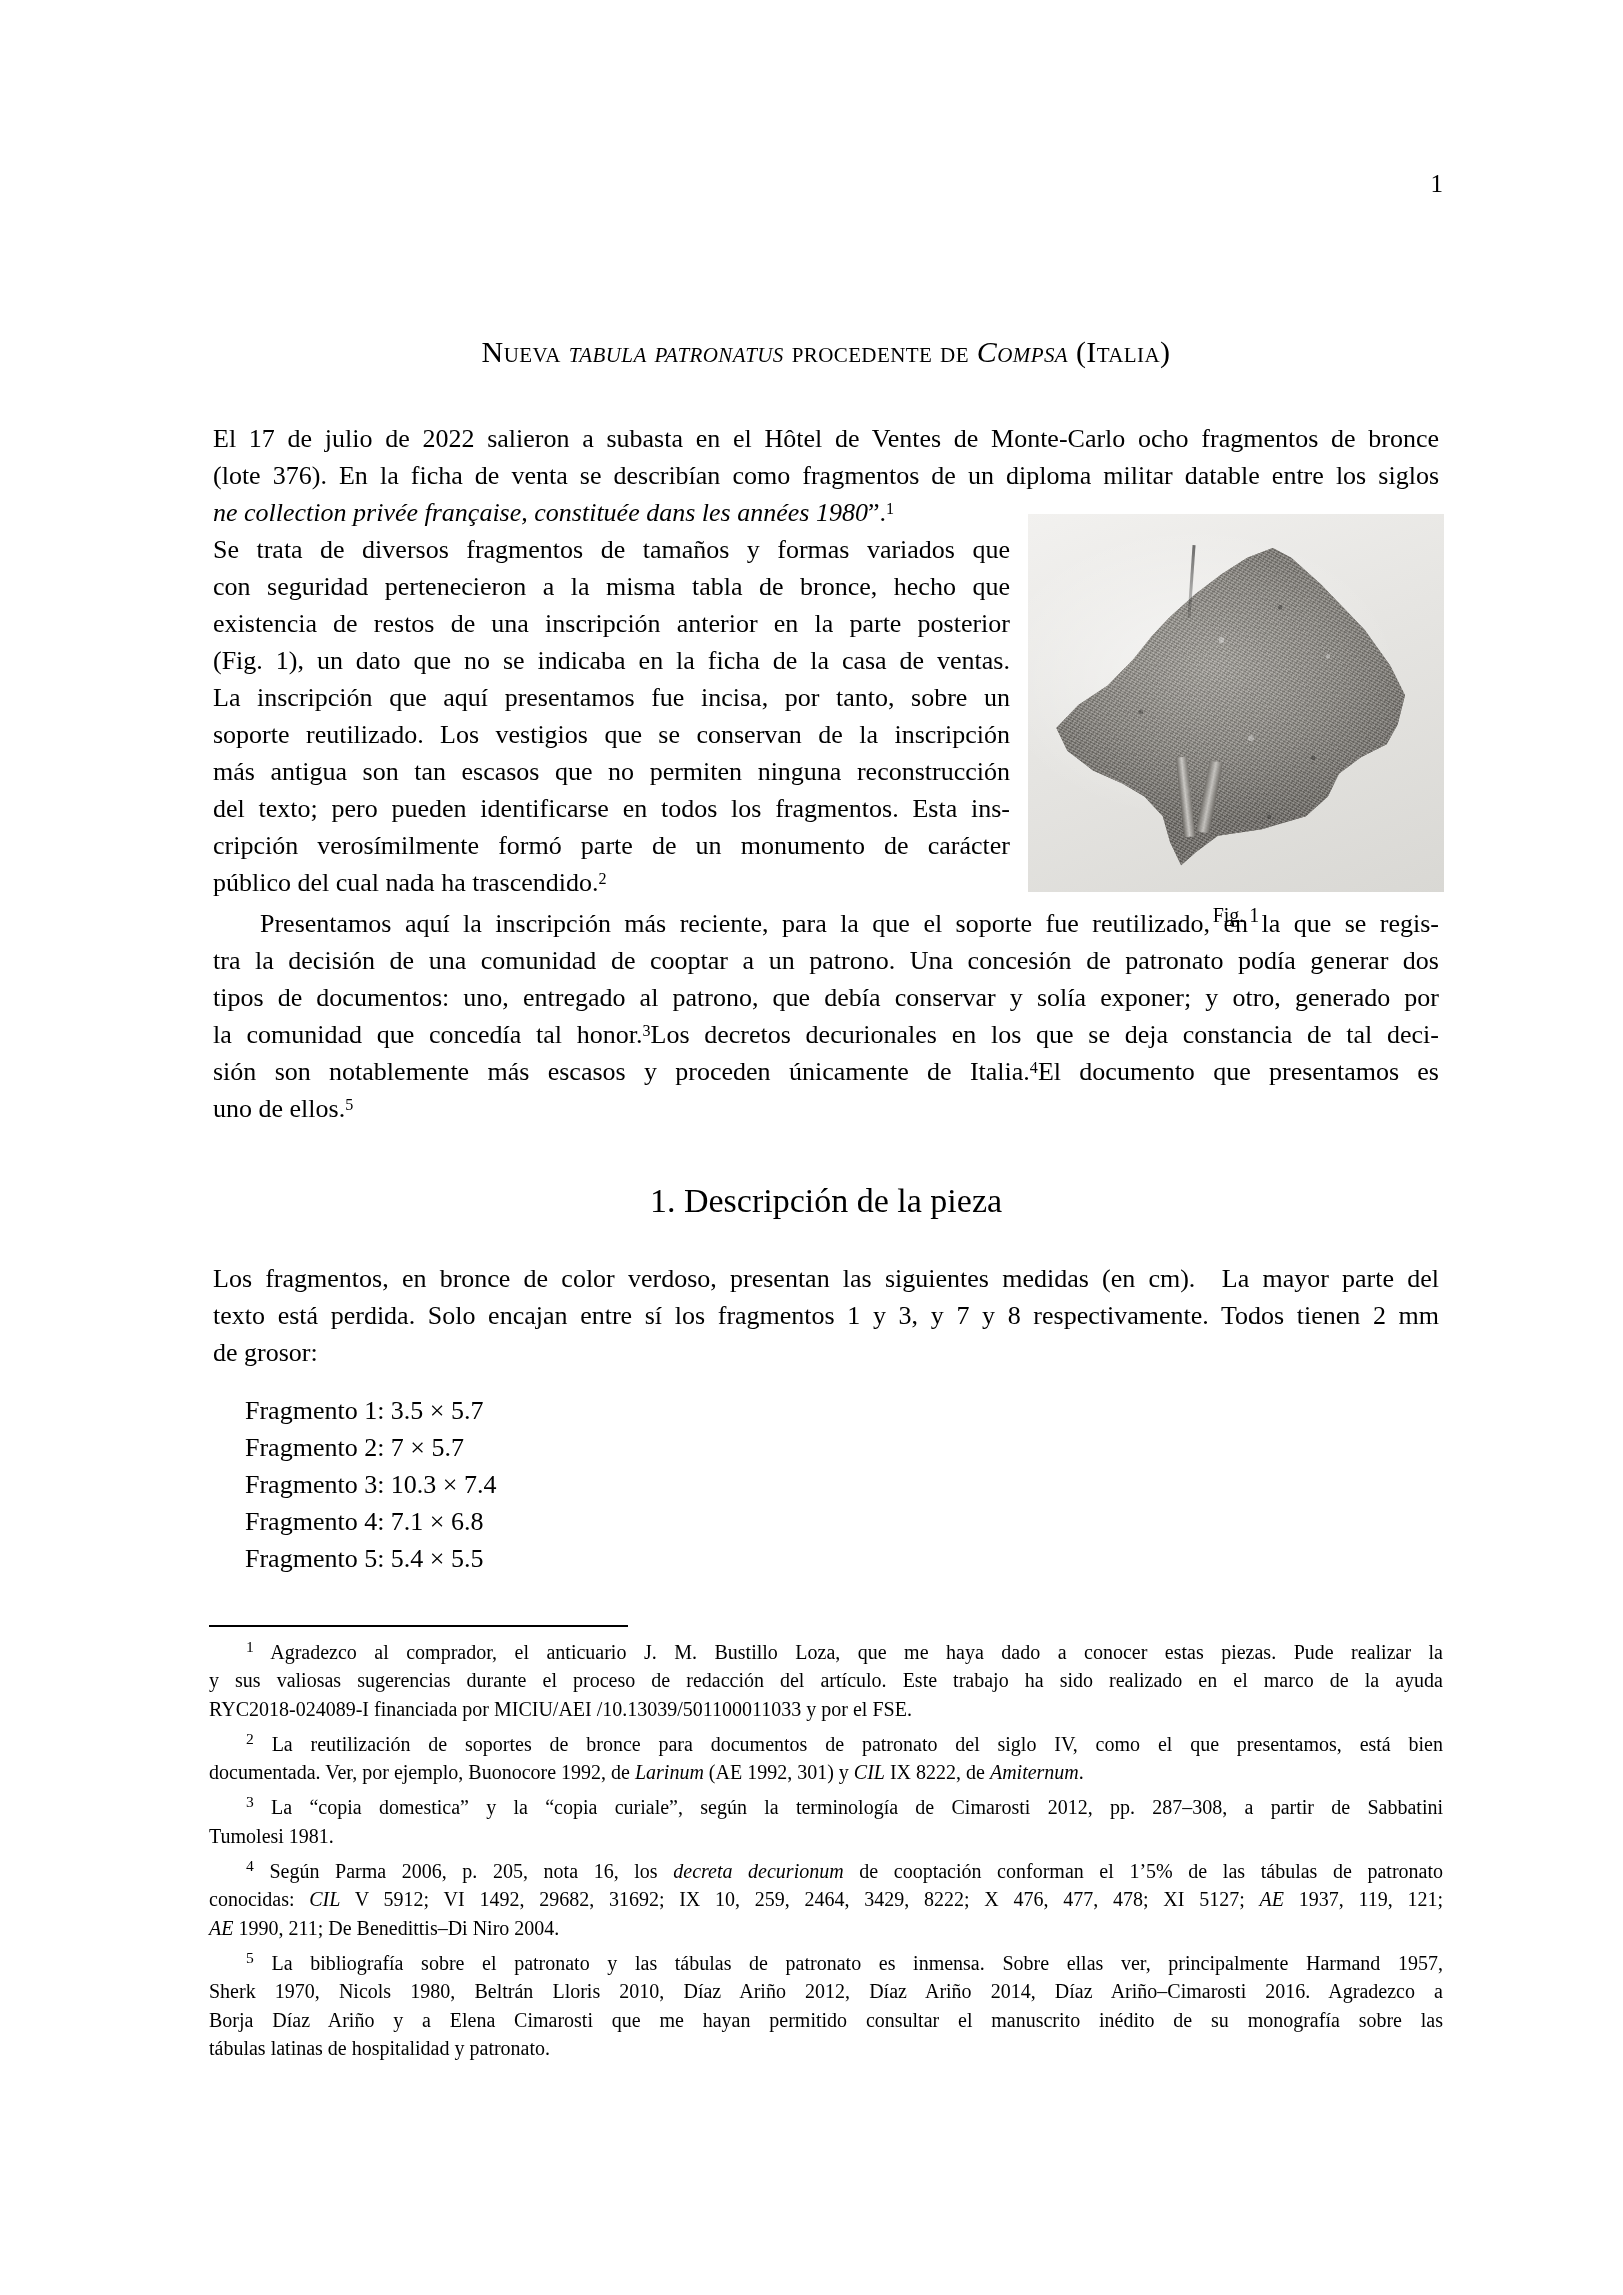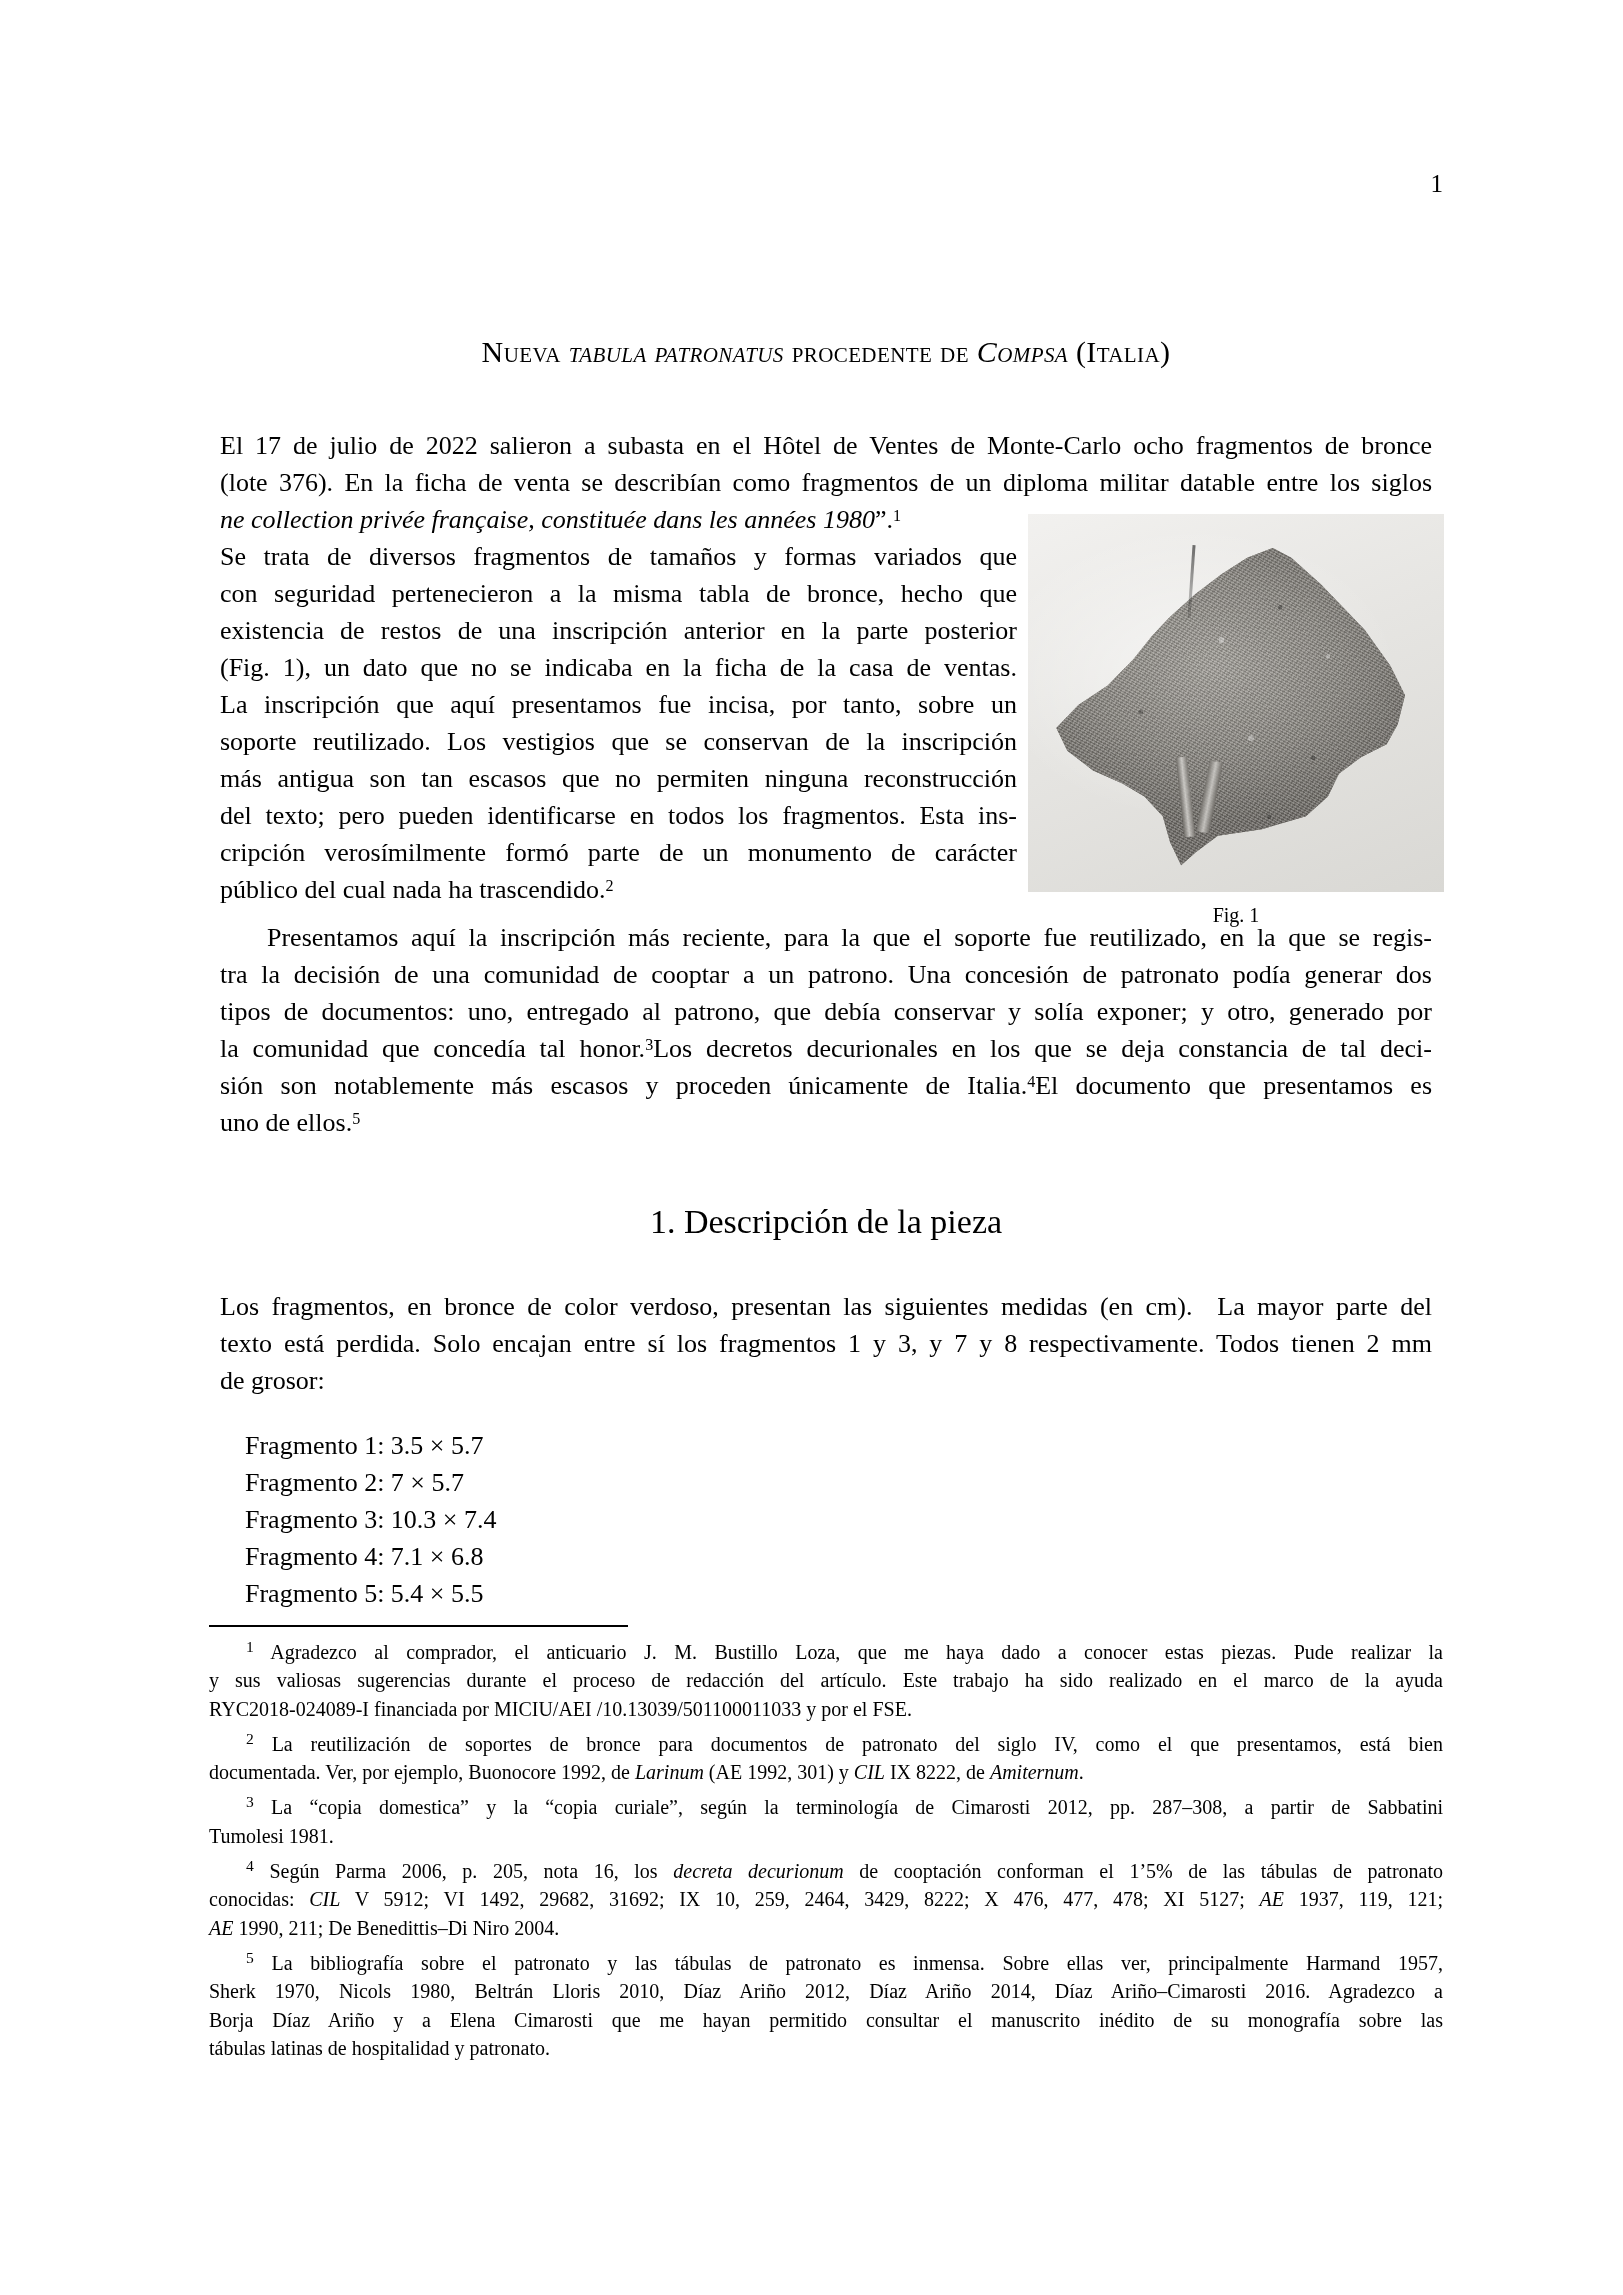--- a/index.html
+++ b/index.html
@@ -52,21 +52,21 @@
   }
 
   
   .column {
     position: absolute;
     top: 416px;
     left: 209px;
     width: 1234px;
   }
   p.body {
-    margin: 11px;
+    margin: 4px;
     font-size: 26px;
     line-height: 37px;
     text-align: justify;
     text-justify: inter-word;
     hyphens: manual;
     font-family: Liberation Serif, serif;
   }
   
   .ln {
     display: block;

